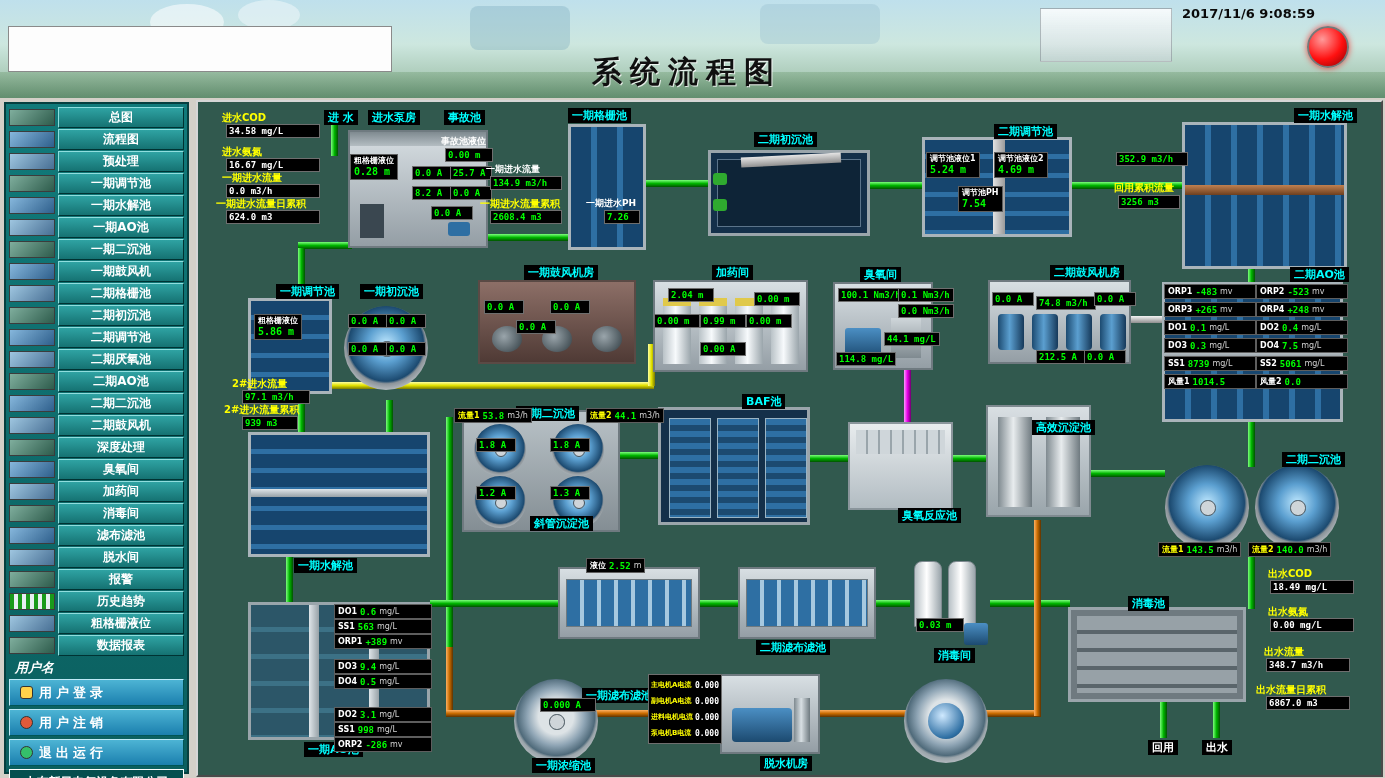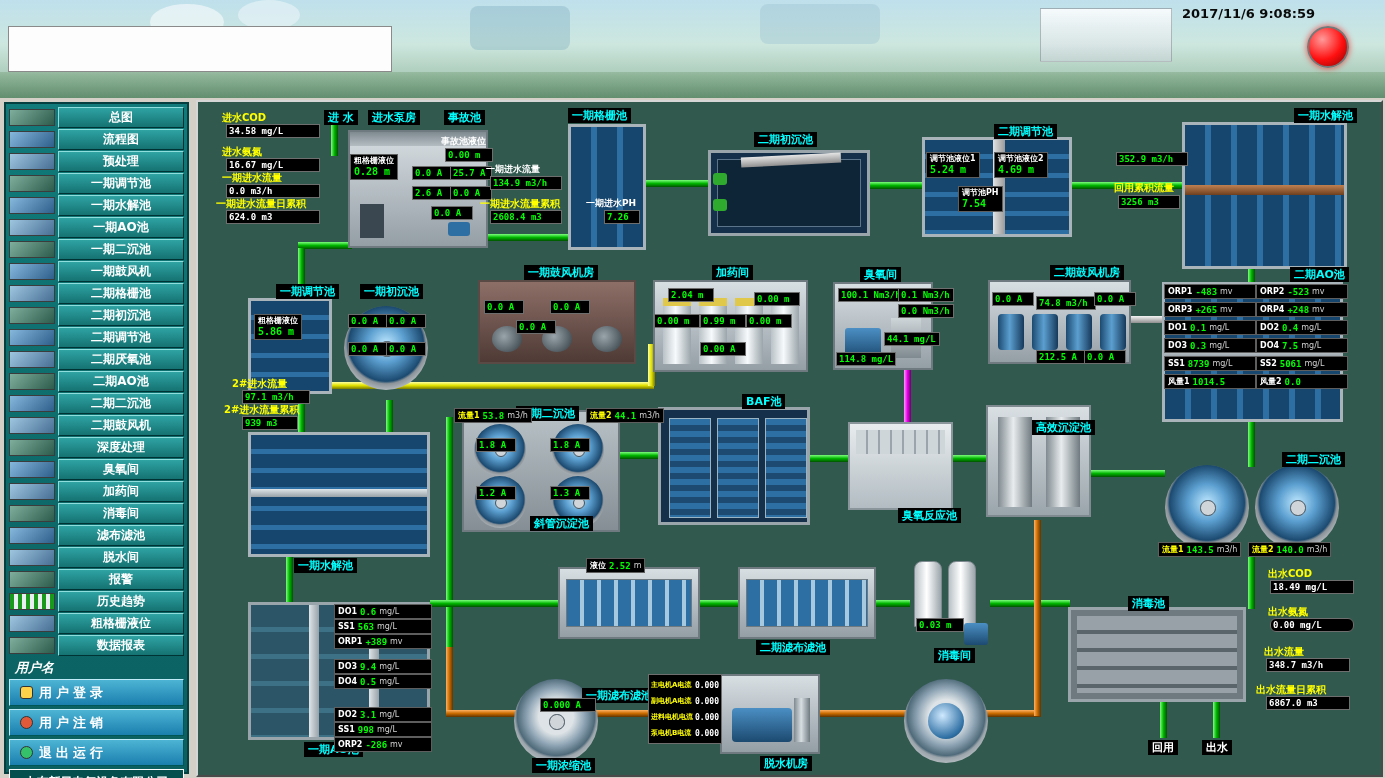--- a/index.html
+++ b/index.html
@@ -79,20 +79,21 @@
 <div id="screen">
 
   <div id="header">
     <i style="left:150px;top:4px;width:74px;height:36px;border-radius:50%;background:rgba(255,255,255,.55);"></i>
     <i style="left:238px;top:0;width:62px;height:30px;border-radius:50%;background:rgba(235,245,248,.6);"></i>
     <i style="left:470px;top:6px;width:100px;height:44px;border-radius:8px;background:rgba(120,170,190,.35);"></i>
     <i style="left:760px;top:4px;width:120px;height:40px;border-radius:8px;background:rgba(150,190,205,.35);"></i>
     <i style="left:1040px;top:8px;width:130px;height:52px;background:linear-gradient(180deg,rgba(255,255,255,.85),rgba(200,210,215,.55));border:1px solid rgba(120,130,135,.5);"></i>
     <i style="left:0;top:72px;width:100%;height:26px;background:linear-gradient(180deg,rgba(90,140,90,.3),rgba(55,105,65,.5));"></i>
     <div id="hdr-panel"></div>
+    <div id="hdr-title">系统流程图</div>
     <div id="hdr-time">2017/11/6 9:08:59</div>
     <div id="alarm-lamp"></div>
   </div>
 
   <div id="sidebar">
     <div class="nav-row">
         <span class="thumb"></span>
         <span class="nav-btn">总图</span>
       </div>
     <div class="nav-row">
@@ -380,21 +381,21 @@
     <div class="vb w" style="left:28px;top:108px;width:88px;">624.0  m3</div>
 
     <div class="kv" style="left:152px;top:52px;">
       <span class="k">粗格栅液位</span>
       <span class="v">0.28  m</span>
     </div>
     <div class="lw" style="left:243px;top:34px;">事故池液位</div>
     <div class="vb" style="left:247px;top:46px;width:42px;">0.00  m</div>
     <div class="vb" style="left:214px;top:64px;width:36px;">0.0  A</div>
     <div class="vb" style="left:252px;top:64px;width:36px;">25.7 A</div>
-    <div class="vb" style="left:214px;top:84px;width:36px;">2.6  A</div>
+    <div class="vb" style="left:214px;top:84px;width:36px;">8.2  A</div>
     <div class="vb" style="left:252px;top:84px;width:36px;">0.0  A</div>
     <div class="vb" style="left:233px;top:104px;width:36px;">0.0  A</div>
 
     <div class="lw" style="left:288px;top:62px;">一期进水流量</div>
     <div class="vb" style="left:292px;top:74px;width:66px;">134.9  m3/h</div>
     <div class="ly" style="left:282px;top:96px;">一期进水流量累积</div>
     <div class="vb" style="left:292px;top:108px;width:66px;">2608.4  m3</div>
     <div class="lw" style="left:388px;top:96px;">一期进水PH</div>
     <div class="vb" style="left:406px;top:108px;width:30px;">7.26</div>
 
@@ -584,21 +585,21 @@
         <span class="k">液位</span>
         <span class="v">2.52</span>
         <span class="u">m</span>
       </div>
 
     <div class="vb" style="left:718px;top:516px;width:42px;">0.03  m</div>
 
     <div class="ly" style="left:1070px;top:466px;">出水COD</div>
     <div class="vb w" style="left:1072px;top:478px;width:78px;">18.49  mg/L</div>
     <div class="ly" style="left:1070px;top:504px;">出水氨氮</div>
-    <div class="vb w" style="left:1072px;top:516px;width:78px;border-radius:6px;">0.00  mg/L</div>
+    <div class="vb w" style="left:1072px;top:516px;width:78px;">0.00  mg/L</div>
     <div class="ly" style="left:1066px;top:544px;">出水流量</div>
     <div class="vb w" style="left:1068px;top:556px;width:78px;">348.7  m3/h</div>
     <div class="ly" style="left:1058px;top:582px;">出水流量日累积</div>
     <div class="vb w" style="left:1068px;top:594px;width:78px;">6867.0  m3</div>
 
     <div class="vb" style="left:342px;top:596px;width:50px;">0.000  A</div>
     <div class="dwp" style="left:450px;top:572px;width:68px;">
       <div class="dwrow">
           <span class="k">主电机A电流</span>
           <span class="v">0.000</span>

